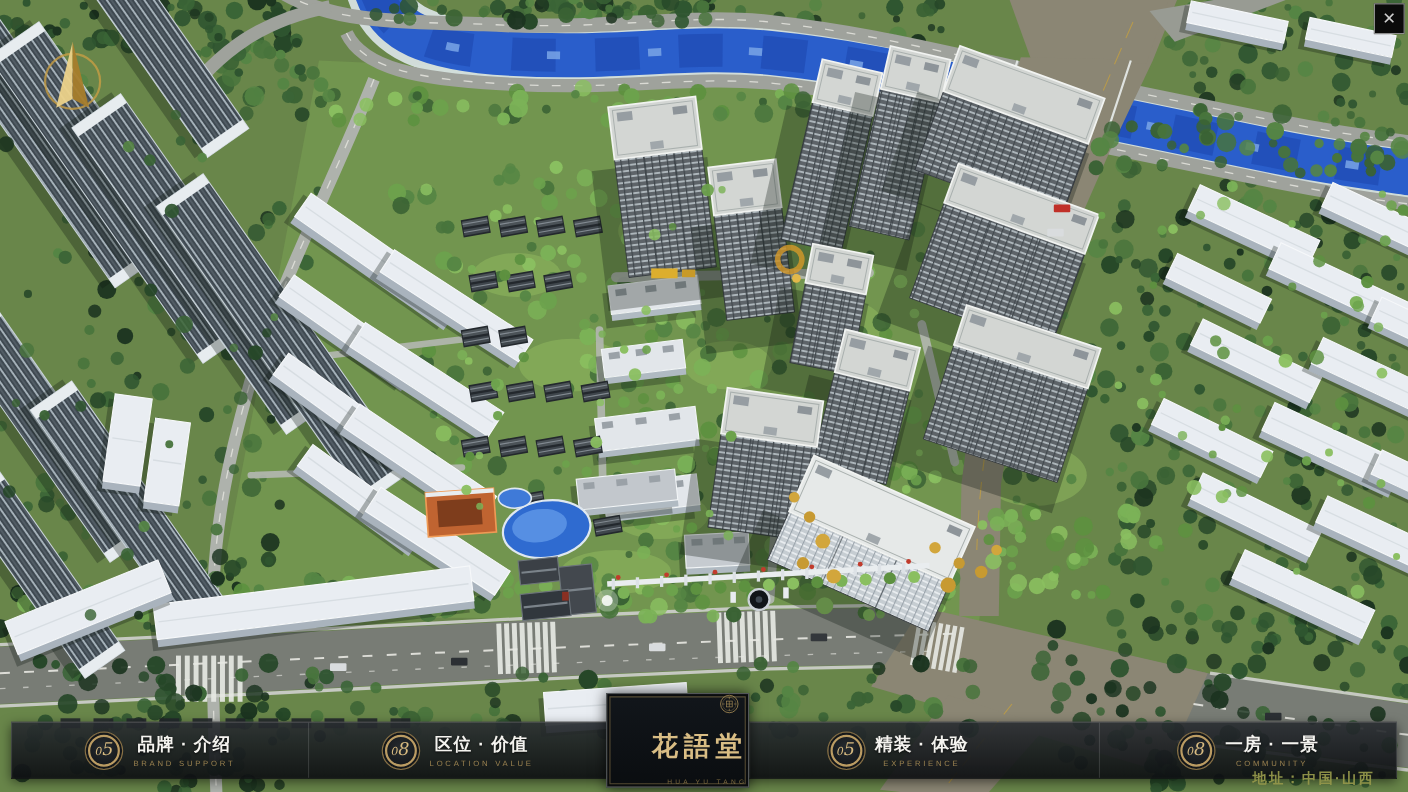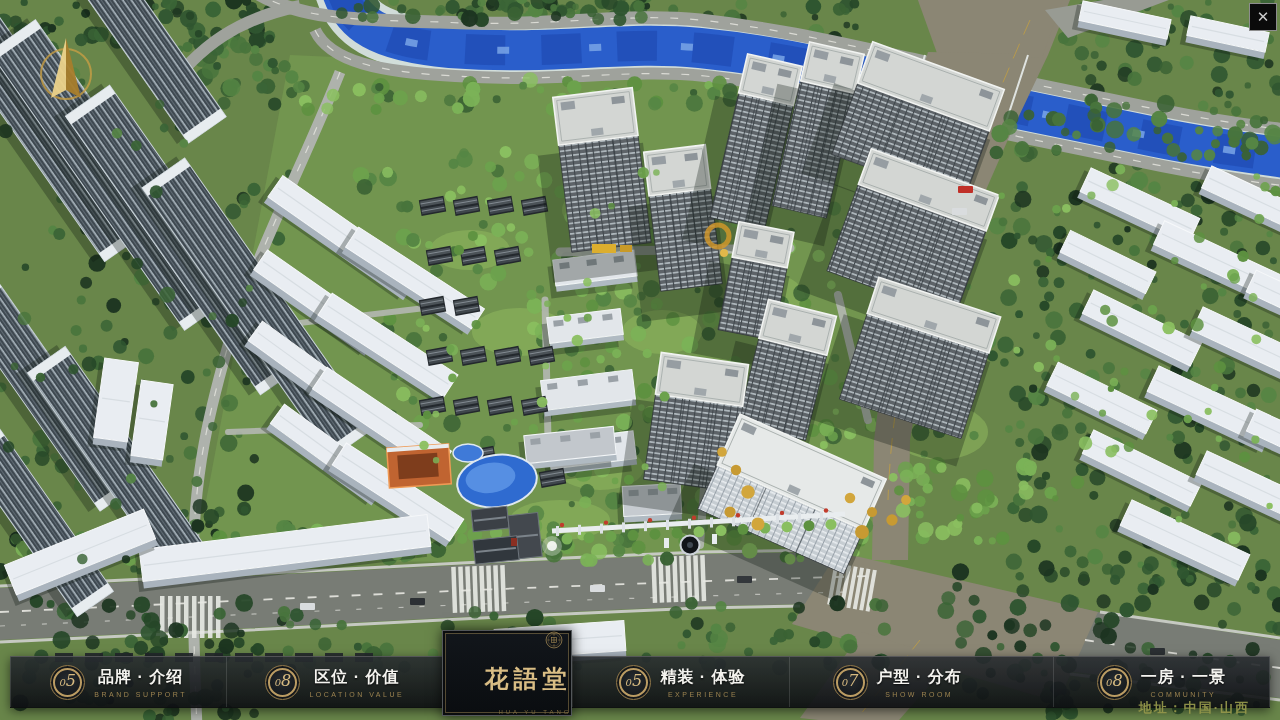--- a/index.html
+++ b/index.html
@@ -2423,29 +2423,20 @@
     <div class="nav-item">
       <div class="medal">
         <span class="num">05</span>
         </div>
       <div class="txt">
           <div class="zh">精装 · 体验</div>
         <div class="en">EXPERIENCE</div>
         </div>
     </div>
 
-    <div class="nav-item">
-      <div class="medal">
-        <span class="num">07</span>
-        </div>
-      <div class="txt">
-          <div class="zh">户型 · 分布</div>
-        <div class="en">SHOW ROOM</div>
-        </div>
-    </div>
 
     <div class="nav-item">
       <div class="medal">
         <span class="num">08</span>
         </div>
       <div class="txt">
           <div class="zh">一房 · 一景</div>
         <div class="en">COMMUNITY</div>
         </div>
     </div>

